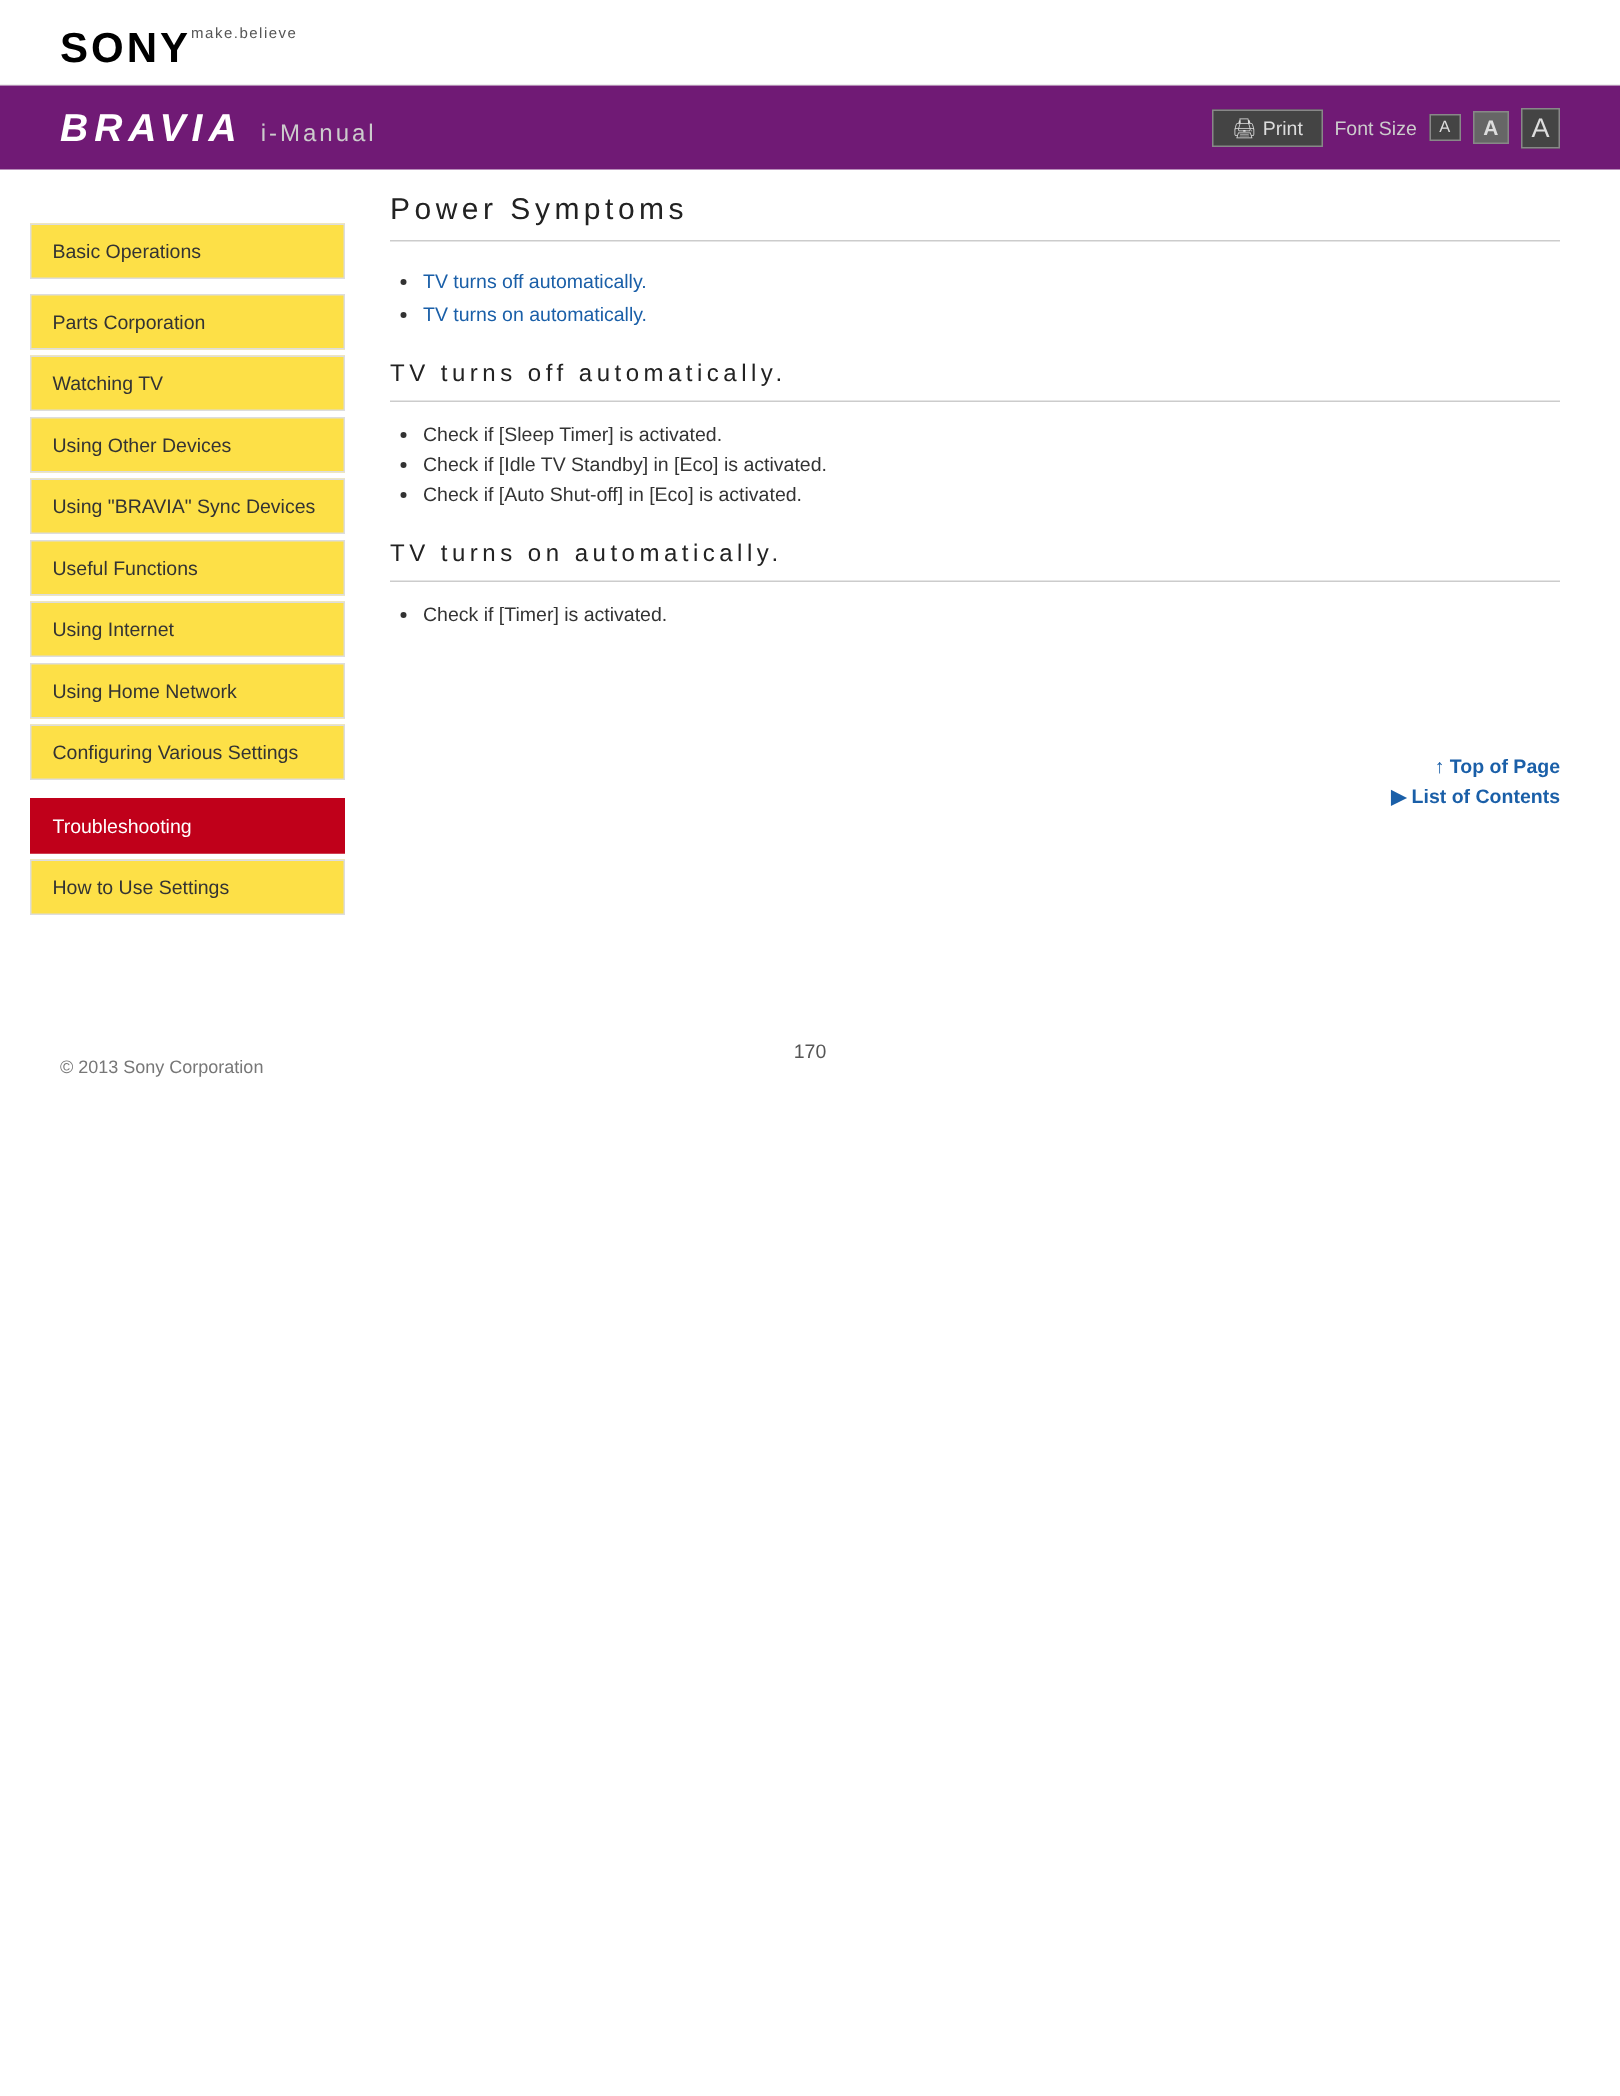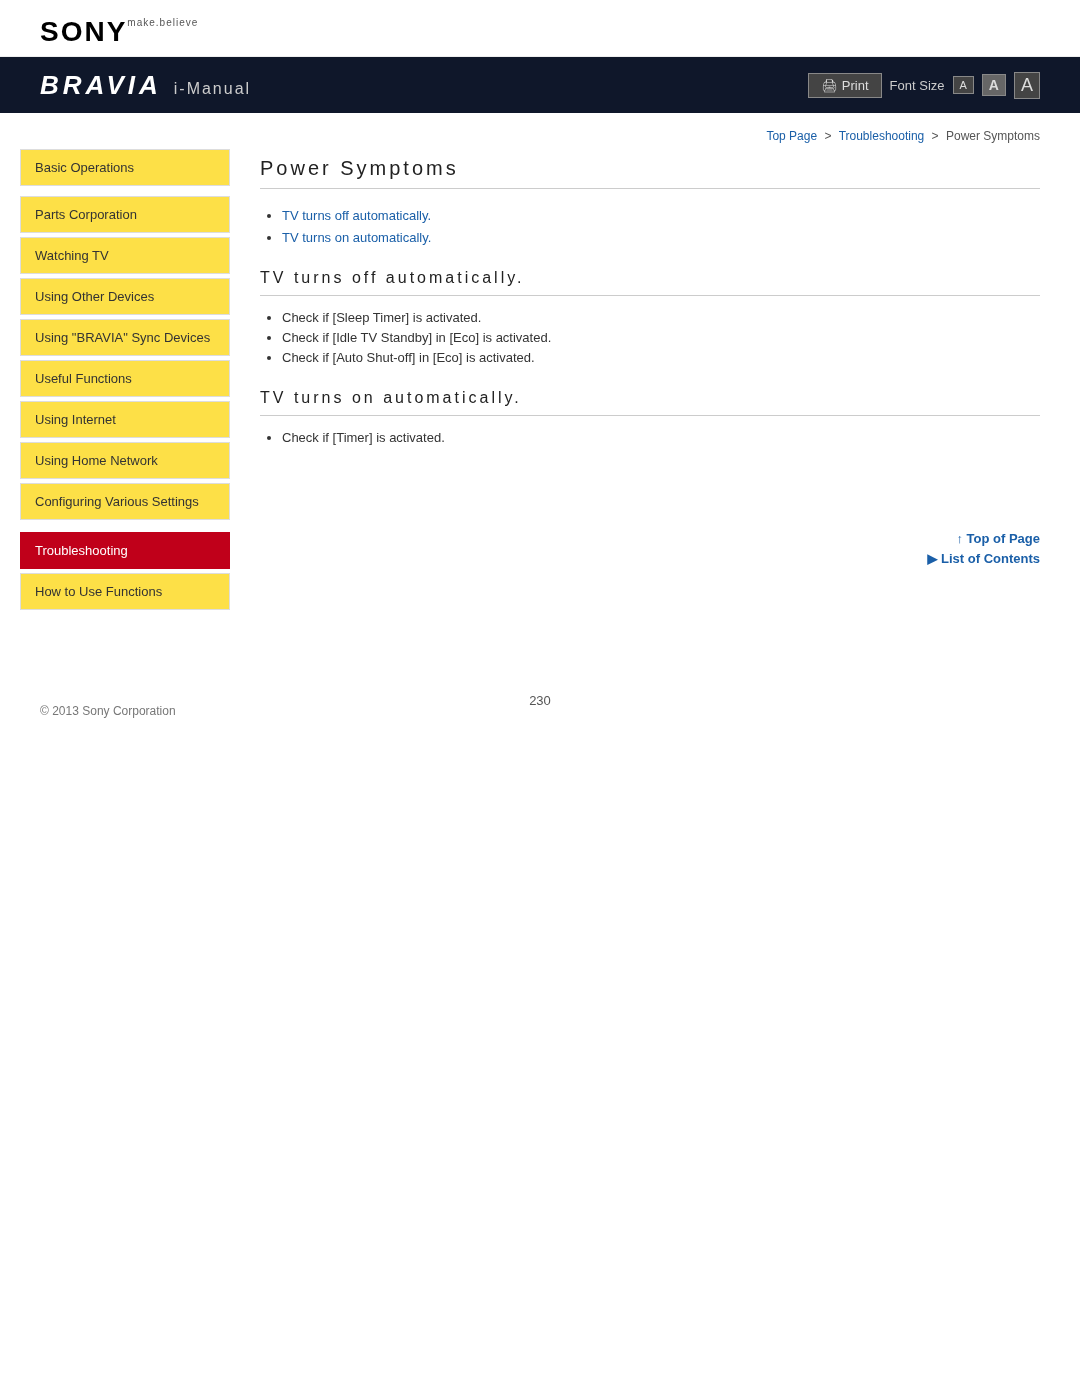--- a/index.html
+++ b/index.html
@@ -29,21 +29,21 @@
       color: #000;
     }
     .sony-tagline {
       font-size: 10px;
       color: #555;
       letter-spacing: 1px;
     }
 
     
     .header-bar {
-      background: #0f172a;
+      background: #701a75;
       display: flex;
       align-items: center;
       justify-content: space-between;
       padding: 0 40px;
       height: 56px;
     }
     .bravia-title {
       display: flex;
       align-items: baseline;
       gap: 12px;
@@ -274,32 +274,25 @@
     <div class="sidebar-item">Parts Corporation</div>
     <div class="sidebar-item">Watching TV</div>
     <div class="sidebar-item">Using Other Devices</div>
     <div class="sidebar-item">Using "BRAVIA" Sync Devices</div>
     <div class="sidebar-item">Useful Functions</div>
     <div class="sidebar-item">Using Internet</div>
     <div class="sidebar-item">Using Home Network</div>
     <div class="sidebar-item">Configuring Various Settings</div>
     <div class="sidebar-divider" style="height:8px;"></div>
     <div class="sidebar-item active">Troubleshooting</div>
-    <div class="sidebar-item">How to Use Functions</div>
+    <div class="sidebar-item">How to Use Settings</div>
   </div>
 
   <div class="content-area">
 
-    <div class="breadcrumb">
-      <a href="#">Top Page</a>
-      <span class="separator">&gt;</span>
-      <a href="#">Troubleshooting</a>
-      <span class="separator">&gt;</span>
-      <span>Power Symptoms</span>
-    </div>
 
     <h1 class="page-title">Power Symptoms</h1>
     <hr class="title-divider">
 
     <ul class="links-list">
       <li>
         <a href="#">TV turns off automatically.</a>
       </li>
       <li>
         <a href="#">TV turns on automatically.</a>
@@ -326,14 +319,14 @@
       </div>
       <div class="list-of-contents">
         <a href="#">▶ List of Contents</a>
       </div>
     </div>
   </div>
 </div>
 
 <div class="page-footer" style="position:relative; margin-top: 40px;">
   <span class="copyright">© 2013 Sony Corporation</span>
-  <span class="page-number">230</span>
+  <span class="page-number">170</span>
 </div>
 
 </body></html>

